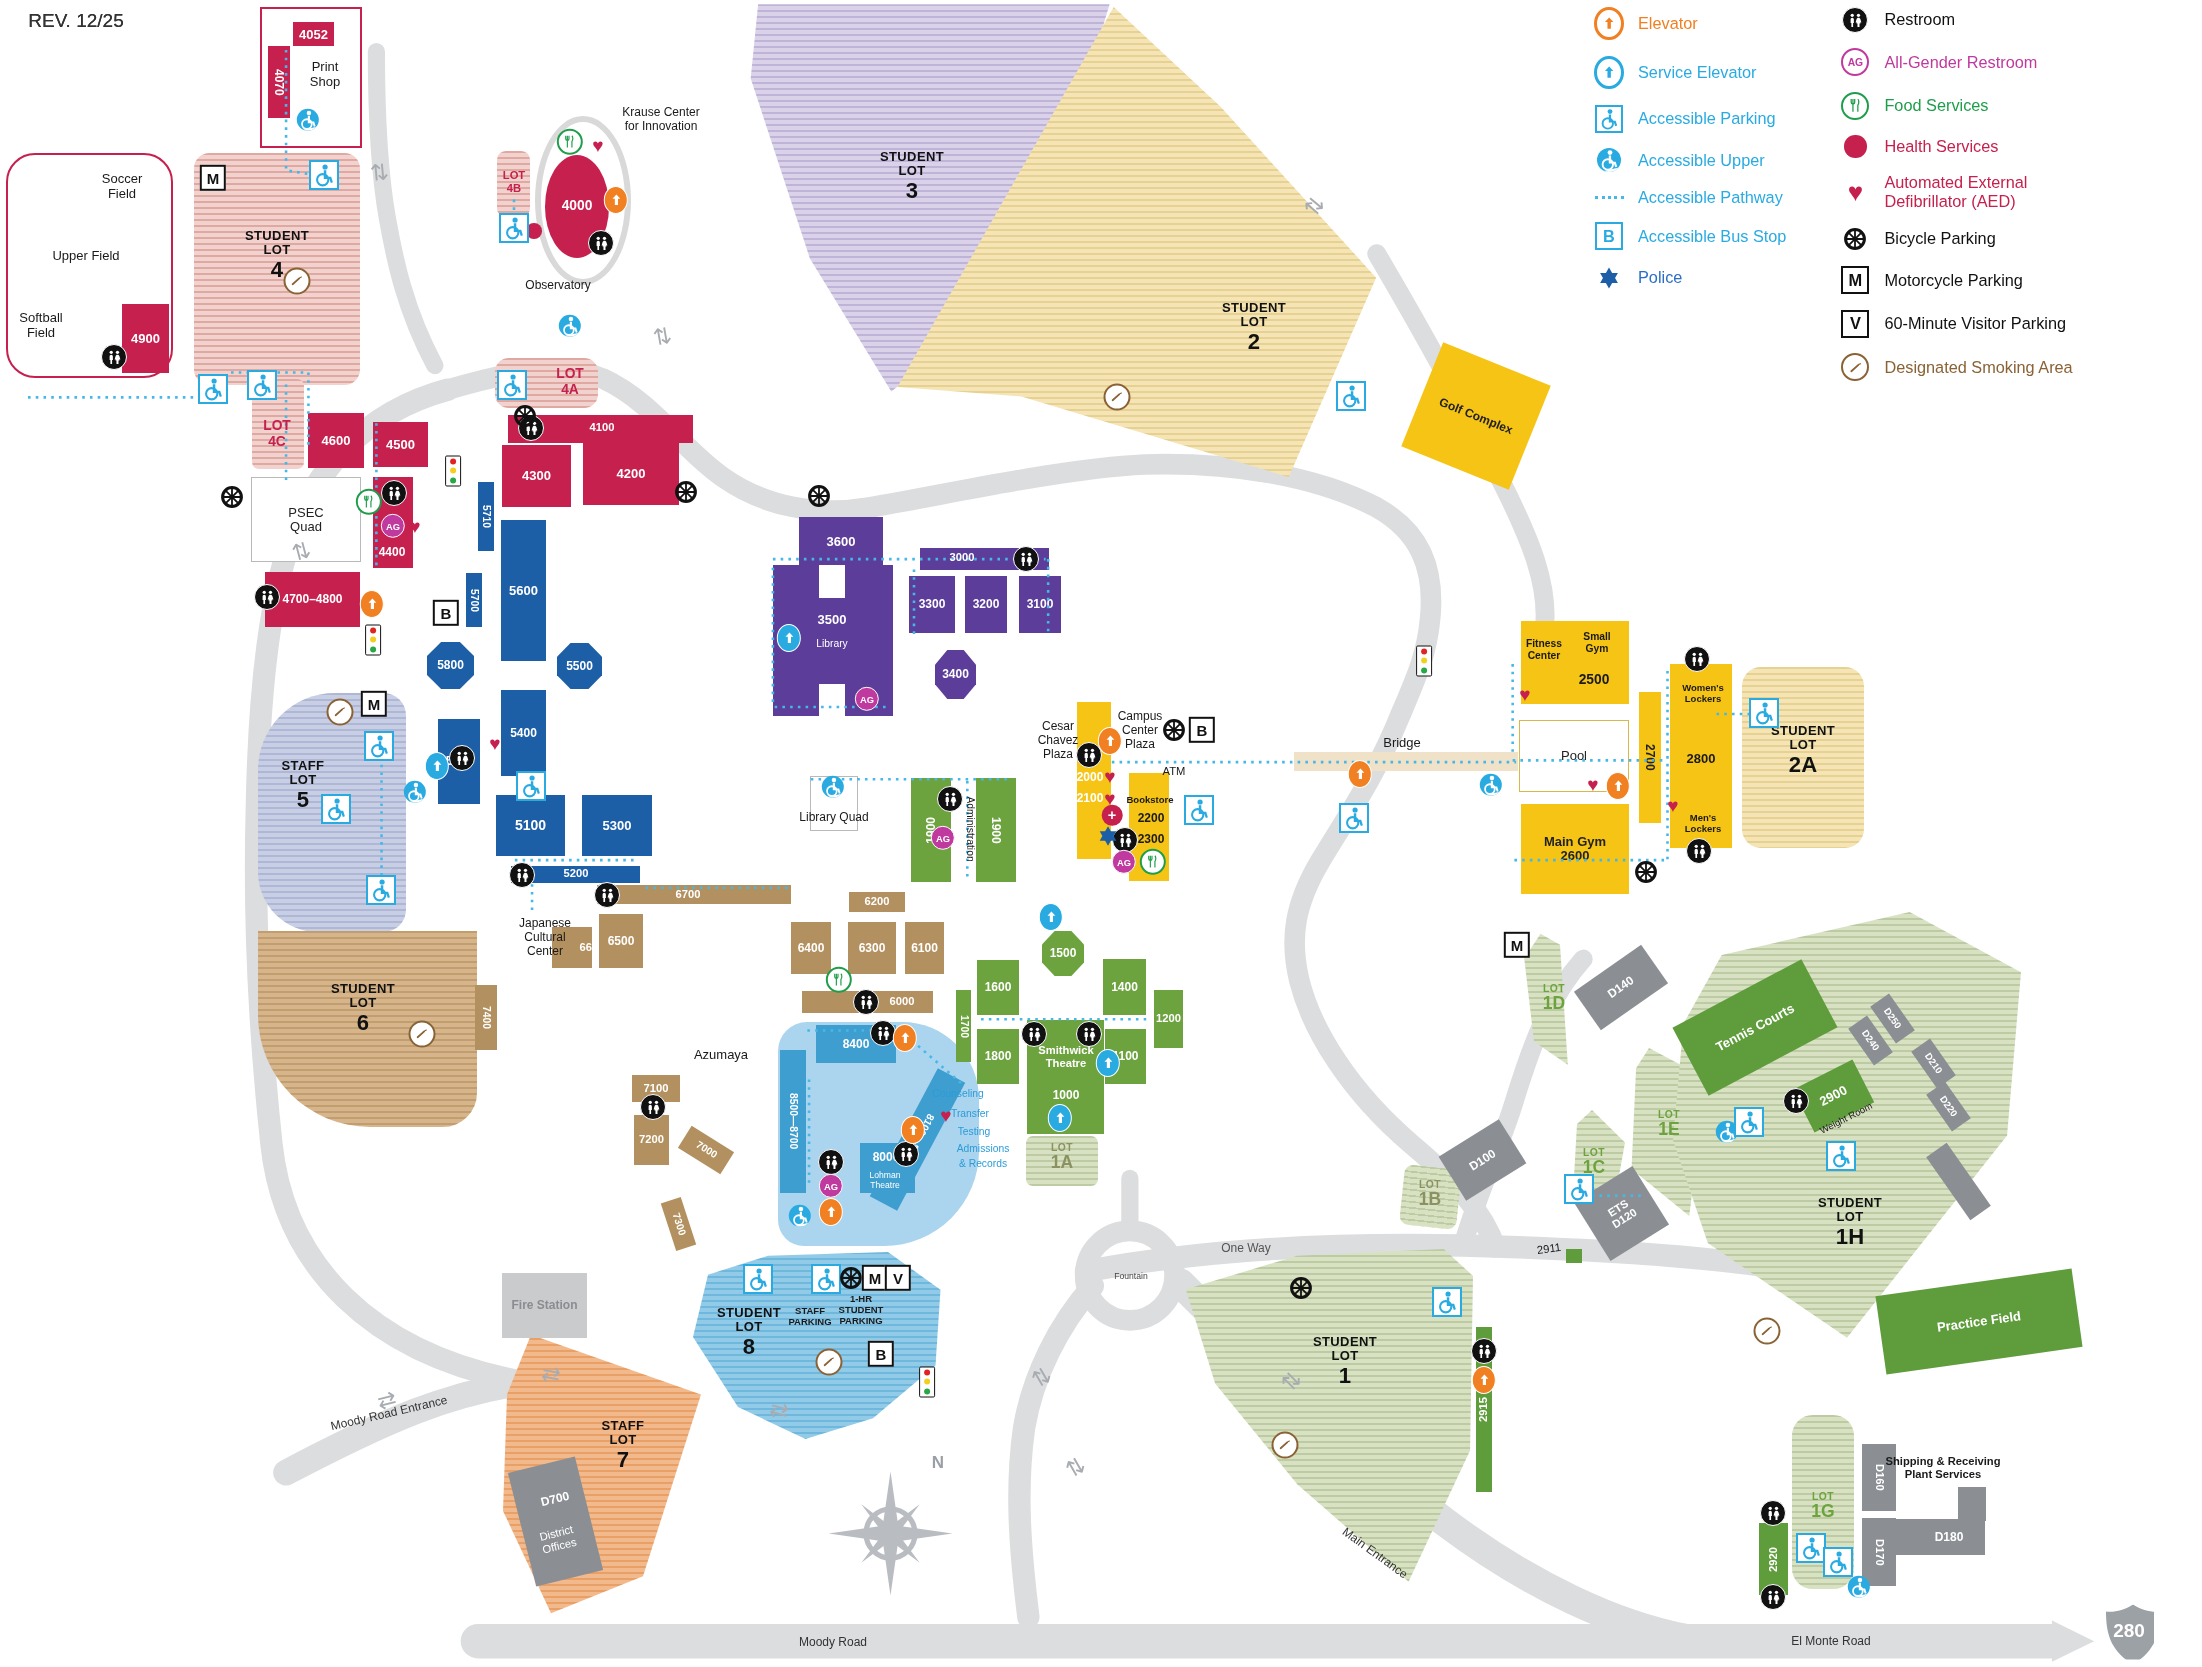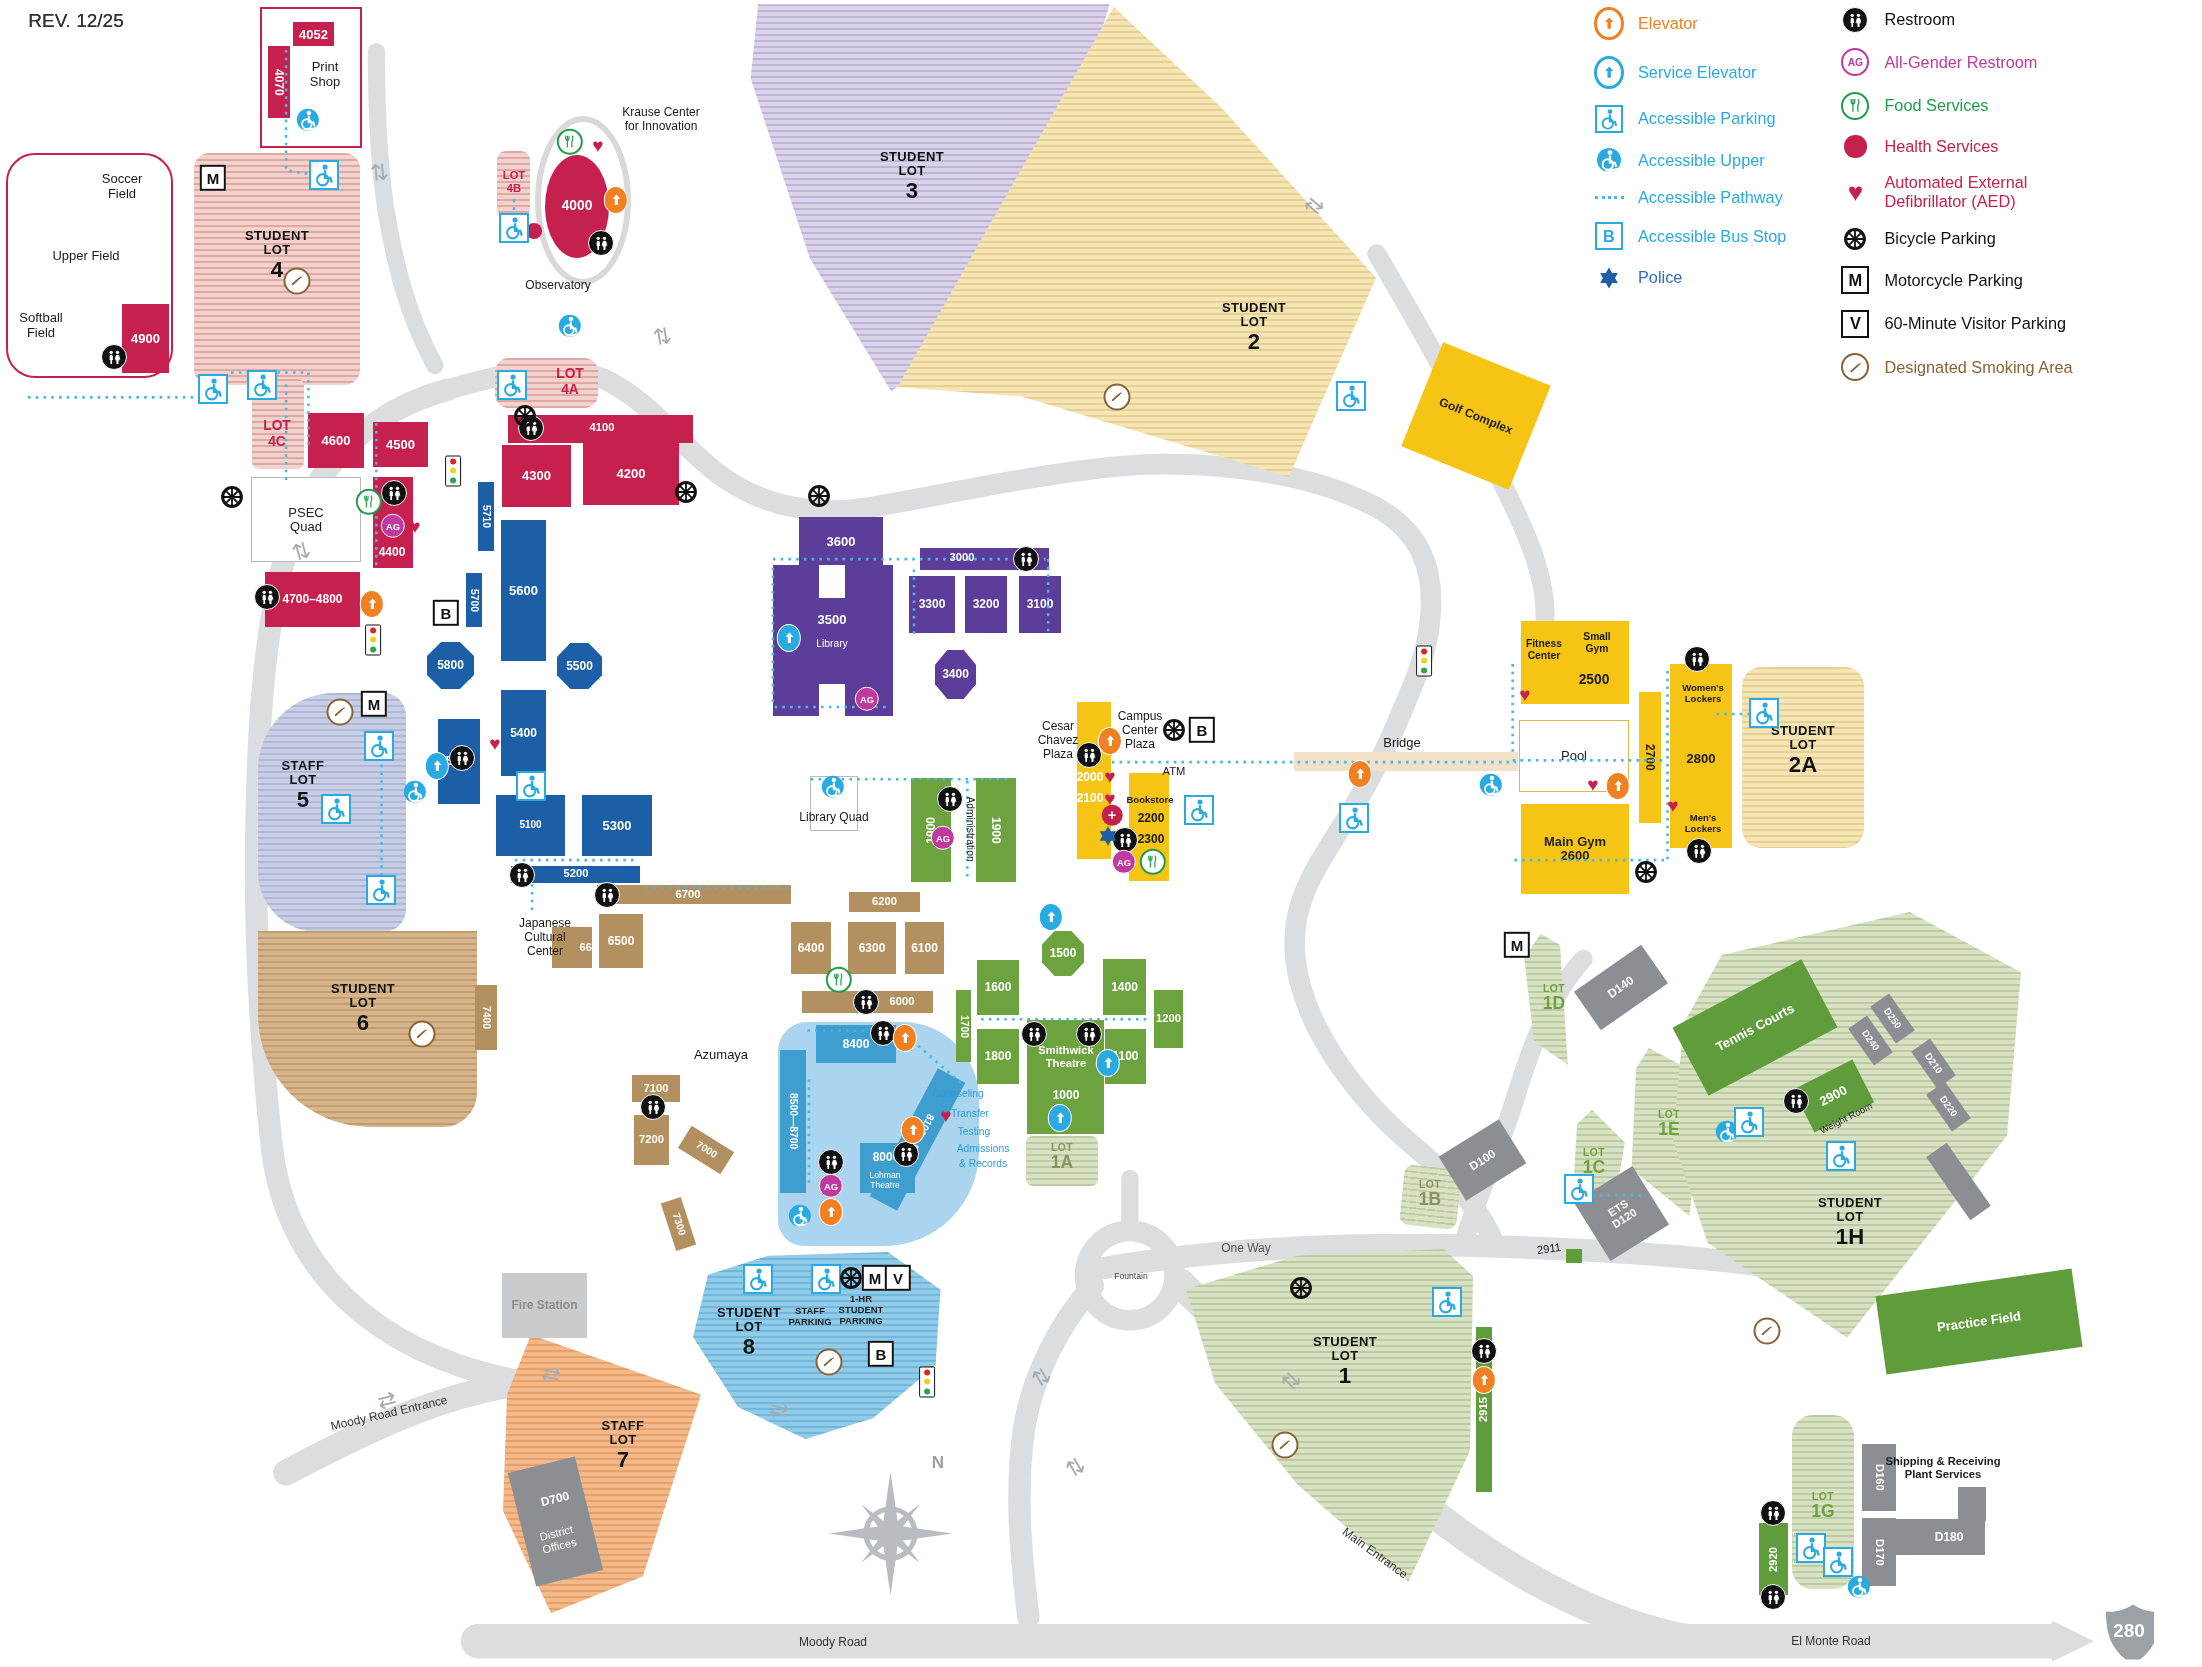--- a/index.html
+++ b/index.html
@@ -286,21 +286,21 @@
     <div class="b blu oct" style="left: 557px; top: 643px; width: 45px; height: 46px;">
       <span class="" style="font-size: 12px; white-space: pre;">5500</span>
     </div>
     <div class="b blu" style="left: 501px; top: 690px; width: 45px; height: 86px;">
       <span class="" style="font-size: 12px; white-space: pre;">5400</span>
     </div>
     <div class="b blu" style="left: 438px; top: 719px; width: 42px; height: 85px;">
       <span class="" style="font-size: 12px; white-space: pre;">5000</span>
     </div>
     <div class="b blu" style="left: 496px; top: 795px; width: 69px; height: 61px;">
-      <span class="" style="font-size: 10px; white-space: pre;">5100</span>
+      <span class="" style="font-size: 14px; white-space: pre;">5100</span>
     </div>
     <div class="b blu" style="left: 582px; top: 795px; width: 70px; height: 61px;">
       <span class="" style="font-size: 13px; white-space: pre;">5300</span>
     </div>
     <div class="b blu" style="left: 511px; top: 866px; width: 129px; height: 17px;"></div>
     <div class="b whb" style="left: 810px; top: 776px; width: 48px; height: 55px;"></div>
     <div class="b pur" style="left: 799px; top: 517px; width: 84px; height: 50px;">
       <span class="" style="font-size: 13px; white-space: pre;">3600</span>
     </div>
     <div class="b pur" style="left: 773px; top: 565px; width: 120px; height: 151px;"></div>
@@ -332,21 +332,21 @@
     </div>
     <div class="b yel" style="left: 1521px; top: 804px; width: 108px; height: 90px;">
       <span class="" style="font-size: 13px; white-space: pre;">Main Gym
 2600</span>
     </div>
     <div class="b yel" style="left: 1639px; top: 692px; width: 22.4px; height: 131px;">
       <span class="vt" style="font-size: 12px; white-space: pre;">2700</span>
     </div>
     <div class="b yel" style="left: 1670px; top: 664px; width: 62px; height: 184px;"></div>
     <div class="b tan" style="left: 597px; top: 885px; width: 194px; height: 19px;"></div>
-    <div class="b tan" style="left: 849px; top: 892px; width: 71px; height: 20px;">
+    <div class="b tan" style="left: 849px; top: 892px; width: 56px; height: 20px;">
       <span class="" style="font-size: 11.2px; white-space: pre;">6200</span>
     </div>
     <div class="b tan" style="left: 552px; top: 927px; width: 36px; height: 41px; padding-left: 40px;">
       <span class="" style="font-size: 11.2px; white-space: pre;">6600</span>
     </div>
     <div class="b tan" style="left: 599px; top: 914px; width: 44px; height: 54px;">
       <span class="" style="font-size: 12px; white-space: pre;">6500</span>
     </div>
     <div class="b tan" style="left: 791px; top: 922px; width: 40px; height: 52px;">
       <span class="" style="font-size: 12px; white-space: pre;">6400</span>

